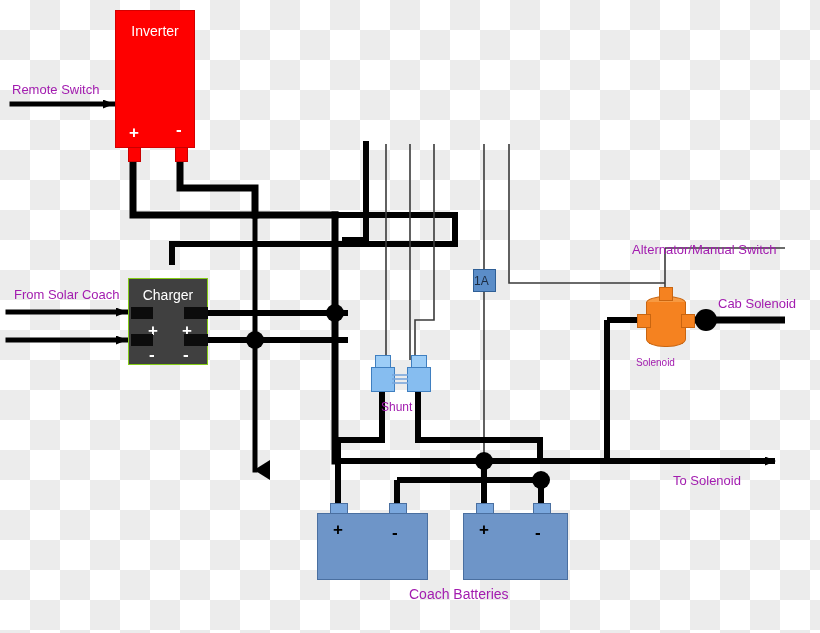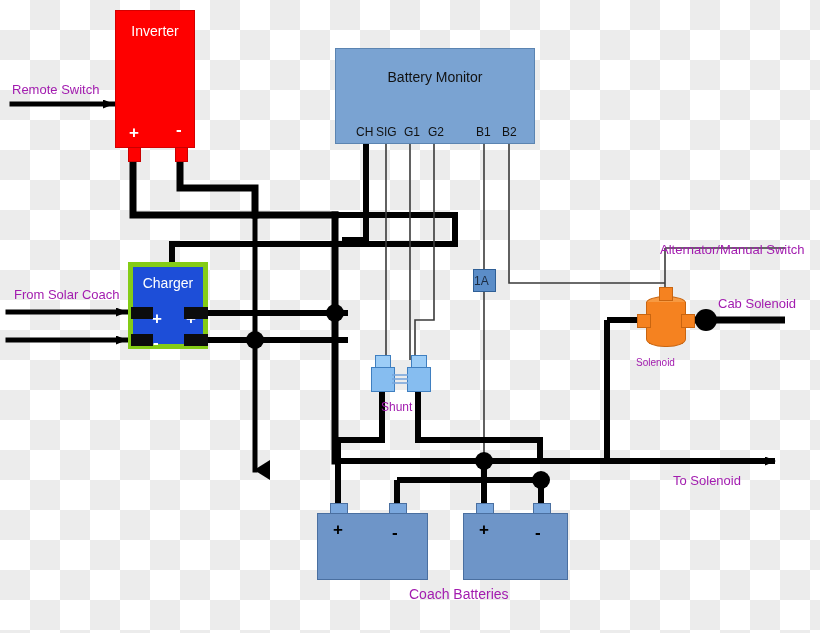--- a/index.html
+++ b/index.html
@@ -16,21 +16,21 @@
   }
   #stage{position:relative;width:820px;height:633px;}
   #wires{position:absolute;left:0;top:0;width:820px;height:633px;}
   .node{position:absolute;box-sizing:border-box;}
   .lbl{position:absolute;color:#a21caf;font-size:13px;white-space:nowrap;}
   .boxlabel{position:absolute;left:0;right:0;text-align:center;color:#fff;font-size:14px;}
   .term{position:absolute;background:#0c0c0c;}
   .pm{position:absolute;color:#fff;font-size:17px;font-weight:bold;line-height:1;}
   .pmblk{position:absolute;color:#000;font-size:17px;font-weight:bold;line-height:1;}
   .inverter{background:#fe0000;border:1px solid #d40000;}
-  .charger{background:#1d4ed8;border:5px solid #84cc16;}
+  .charger{background:#404040;border:1px solid #84cc16;margin-top:16px;}
   .monitor{background:#7aa3d2;border:1px solid #5b84b1;}
   .battbody{background:#6e95c8;border:1px solid #4a6fa0;}
   .battcap{background:#7aa7dd;border:1px solid #4a6fa0;}
   .shuntblk{background:#86bdf0;border:1px solid #3f7fc0;}
   .shuntcap{background:#9ccdf7;border:1px solid #3f7fc0;}
   .fuse{background:#5b8dc8;border:1.5px solid #2f5f96;color:#1b2c42;font-size:12px;
         display:flex;align-items:center;justify-content:flex-start;}
   .invterm{position:absolute;background:#fe0000;border:1px solid #c90000;}
   .solbody{position:absolute;background:#f58220;border:1px solid #c96510;}
   .soltop{position:absolute;background:#f79a42;border:1px solid #c96510;border-radius:50%;}
@@ -121,29 +121,20 @@
   </svg>
 
   <div class="node inverter" style="left:115px;top:10px;width:80px;height:138px;">
     <div class="boxlabel" style="top:12px;">Inverter</div>
     <div class="pm" style="left:13px;bottom:6px;">+</div>
     <div class="pm" style="left:60px;bottom:9px;">-</div>
   </div>
   <div class="invterm" style="left:128px;top:147px;width:11px;height:13px;"></div>
   <div class="invterm" style="left:175px;top:147px;width:11px;height:13px;"></div>
 
-  <div class="node monitor" style="left:335px;top:48px;width:200px;height:96px;">
-    <div class="boxlabel" style="top:20px;color:#111;">Battery Monitor</div>
-    <div class="mterm" style="left:20px;bottom:4px;">CH</div>
-    <div class="mterm" style="left:40px;bottom:4px;">SIG</div>
-    <div class="mterm" style="left:68px;bottom:4px;">G1</div>
-    <div class="mterm" style="left:92px;bottom:4px;">G2</div>
-    <div class="mterm" style="left:140px;bottom:4px;">B1</div>
-    <div class="mterm" style="left:166px;bottom:4px;">B2</div>
-  </div>
 
   <div class="node charger" style="left:128px;top:262px;width:80px;height:87px;">
     <div class="boxlabel" style="top:8px;">Charger</div>
     <div class="pm" style="left:19px;top:43px;">+</div>
     <div class="pm" style="left:53px;top:43px;">+</div>
     <div class="pm" style="left:20px;top:67px;">-</div>
     <div class="pm" style="left:54px;top:67px;">-</div>
   </div>
   <div class="term" style="left:131px;top:307px;width:22px;height:12px;"></div>
   <div class="term" style="left:184px;top:307px;width:24px;height:12px;"></div>
@@ -182,17 +173,17 @@
   <div class="battcap" style="position:absolute;left:476px;top:503px;width:16px;height:12px;"></div>
   <div class="battcap" style="position:absolute;left:533px;top:503px;width:16px;height:12px;"></div>
   <div class="node battbody" style="left:463px;top:513px;width:105px;height:67px;">
     <div class="pmblk" style="left:15px;top:7px;">+</div>
     <div class="pmblk" style="left:71px;top:10px;">-</div>
   </div>
   <div class="lbl" style="left:396px;top:586px;font-size:14px;margin-left:13px;">Coach Batteries</div>
 
   <div class="lbl" style="left:12px;top:82px;">Remote Switch</div>
   <div class="lbl" style="left:14px;top:287px;">From Solar Coach</div>
-  <div class="lbl" style="left:660px;top:242px;">Alternator/Manual Switch</div>
+  <div class="lbl" style="left:632px;top:242px;">Alternator/Manual Switch</div>
   <div class="lbl" style="left:718px;top:296px;">Cab Solenoid</div>
   <div class="lbl" style="left:673px;top:473px;">To Solenoid</div>
 
 </div>
 
 </body></html>

